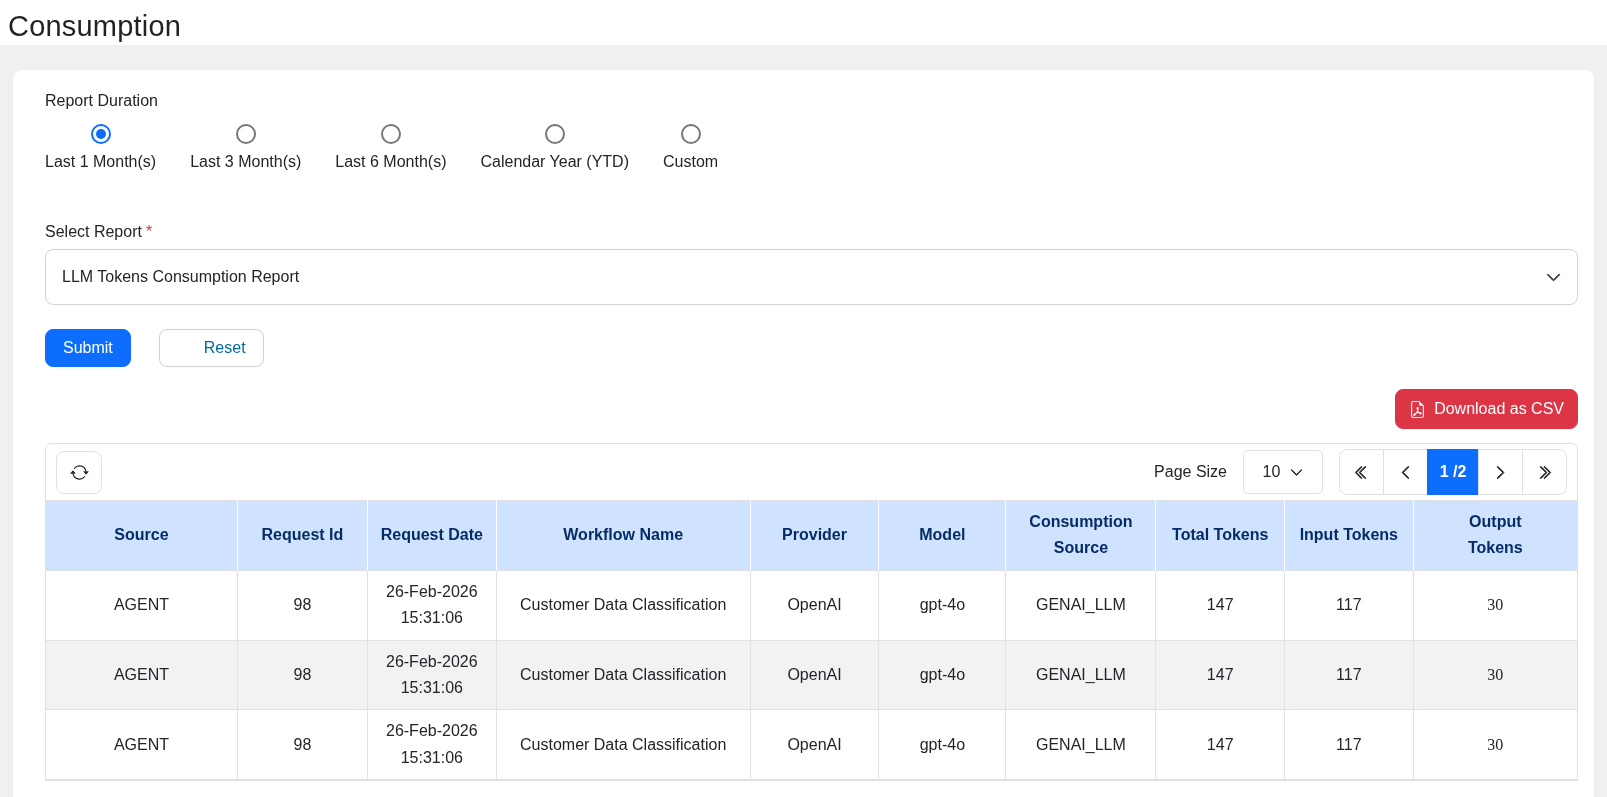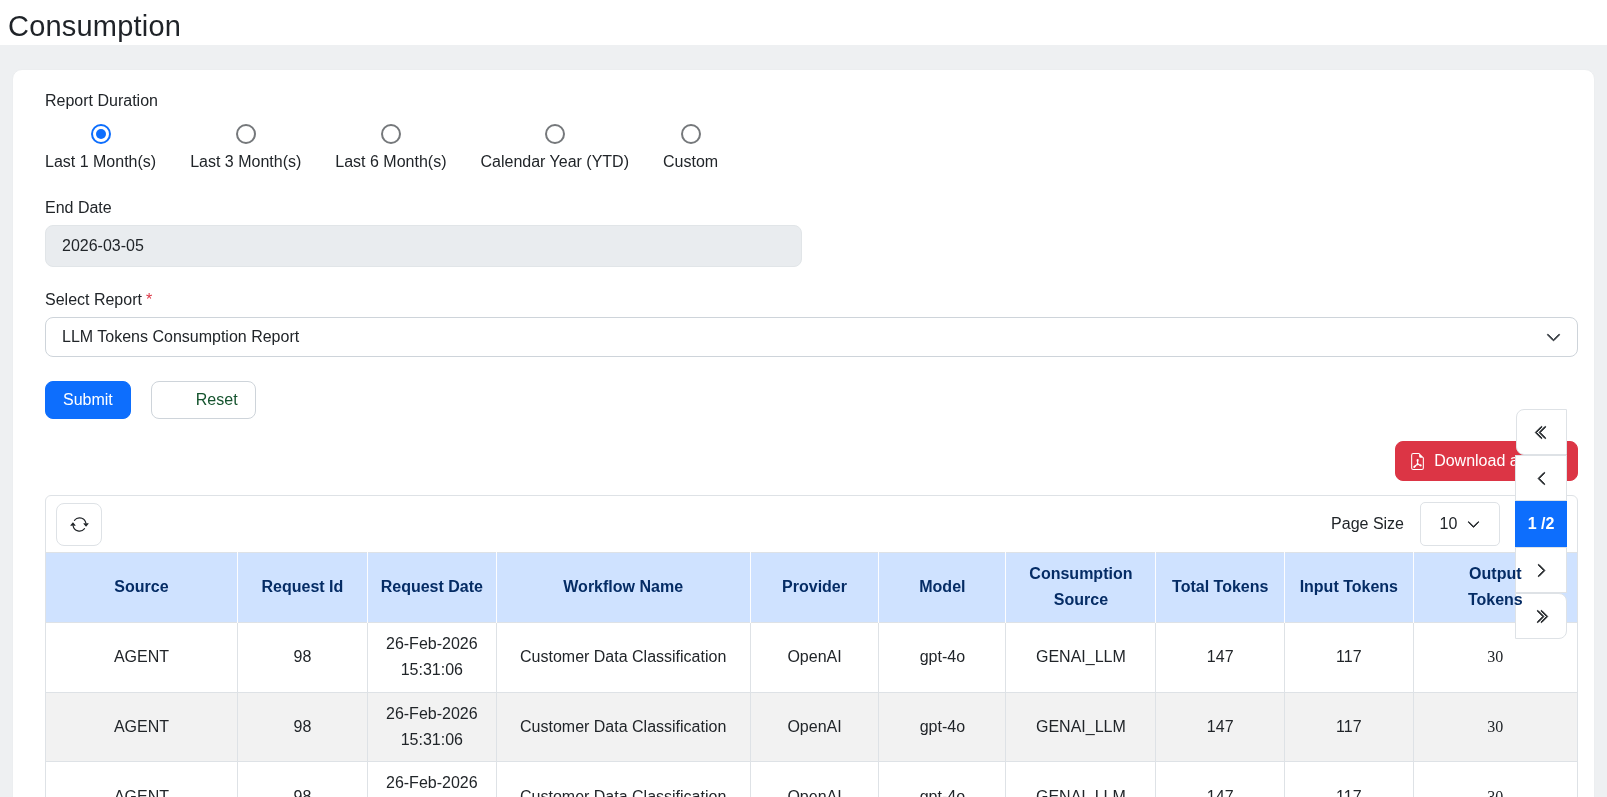--- a/index.html
+++ b/index.html
@@ -44,35 +44,35 @@
   .date-input {
     width: 100%; height: 42px;
     background: #e9ecef; border: 1px solid #e1e5e8; border-radius: 8px;
     font-family: "Liberation Sans", sans-serif; font-size: 16px; color: #212529;
     padding: 0 16px; outline: none;
   }
 
   
   .required { color: #dc3545; margin-left: 4px; }
   .select-box {
-    height: 40px; border: 1px solid #ced4da; border-radius: 8px;
+    height: 56px; border: 1px solid #ced4da; border-radius: 8px;
     display: flex; align-items: center; justify-content: space-between;
     padding: 0 16px; cursor: pointer; background: #fff; margin-bottom: 24px;
   }
   .select-box .chev { color: #343a40; display: inline-flex; }
 
   
-  .btn-row { display: flex; gap: 20px; }
+  .btn-row { display: flex; gap: 28px; }
   .btn {
     font-family: "Liberation Sans", sans-serif; font-size: 16px;
     border-radius: 8px; padding: 9px 17px; cursor: pointer; border: 1px solid transparent;
     display: inline-flex; align-items: center; gap: 8px;
   }
   .btn-primary { background: #0d6efd; color: #fff; border-color: #0d6efd; }
-  .btn-outline { background: #fff; color: #14532d; border-color: #ced4da; padding-left: 44px; }
+  .btn-outline { background: #fff; color: #0369a1; border-color: #ced4da; padding-left: 44px; }
   .btn-danger  { background: #dc3545; color: #fff; border-color: #dc3545; padding: 10px 13px; }
 
   .download-row { display: flex; justify-content: flex-end; margin: 22px 0 14px 0; }
 
   
   .table-wrap { border: 1px solid #dee2e6; border-radius: 6px 6px 0 0; }
   .toolbar {
     display: flex; align-items: center; justify-content: space-between;
     padding: 6px 10px; height: 56px;
   }
@@ -80,21 +80,21 @@
     width: 46px; height: 43px; background: #fff; border: 1px solid #dee2e6;
     border-radius: 8px; display: inline-flex; align-items: center; justify-content: center;
     cursor: pointer; color: #212529;
   }
   .toolbar-right { display: flex; align-items: center; gap: 16px; }
   .pagesize-select {
     border: 1px solid #dee2e6; border-radius: 5px; height: 44px; width: 80px;
     display: inline-flex; align-items: center; justify-content: center; gap: 10px;
     cursor: pointer; font-size: 16px; color: #212529; background: #fff;
   }
-  .pagination { display: inline-flex; flex-direction: column; }
+  .pagination { display: inline-flex; }
   .page-btn {
     min-width: 45px; height: 46px; background: #fff; border: 1px solid #dee2e6;
     display: inline-flex; align-items: center; justify-content: center;
     margin-left: -1px; cursor: pointer; color: #212529; font-size: 16px;
   }
   .page-btn:first-child { border-radius: 8px 0 0 8px; margin-left: 0; }
   .page-btn:last-child { border-radius: 0 8px 8px 0; }
   .page-btn.active { background: #0d6efd; border-color: #0d6efd; color: #fff; font-weight: bold; min-width: 52px; }
 
   
@@ -144,24 +144,20 @@
       <span class="radio"></span>
       <span class="radio-label">Calendar Year (YTD)</span>
     </label>
     <label class="radio-item">
       <span class="radio"></span>
       <span class="radio-label">Custom</span>
     </label>
   </div>
 
   <div class="dates-row">
-    <div>
-      <div class="label">End Date</div>
-      <input class="date-input" readonly="" value="2026-03-05" style="">
-    </div>
   </div>
 
   <div class="label">
     <span>Select Report</span><span class="required">*</span>
   </div>
   <div class="select-box">
     <span>LLM Tokens Consumption Report</span>
     <span class="chev">
       <svg width="15" height="15" viewBox="0 0 16 16" fill="currentColor">
           <path stroke="currentColor" stroke-width="1" d="M1.646 4.646a.5.5 0 0 1 .708 0L8 10.293l5.646-5.647a.5.5 0 0 1 .708.708l-6 6a.5.5 0 0 1-.708 0l-6-6a.5.5 0 0 1 0-.708z"></path>

